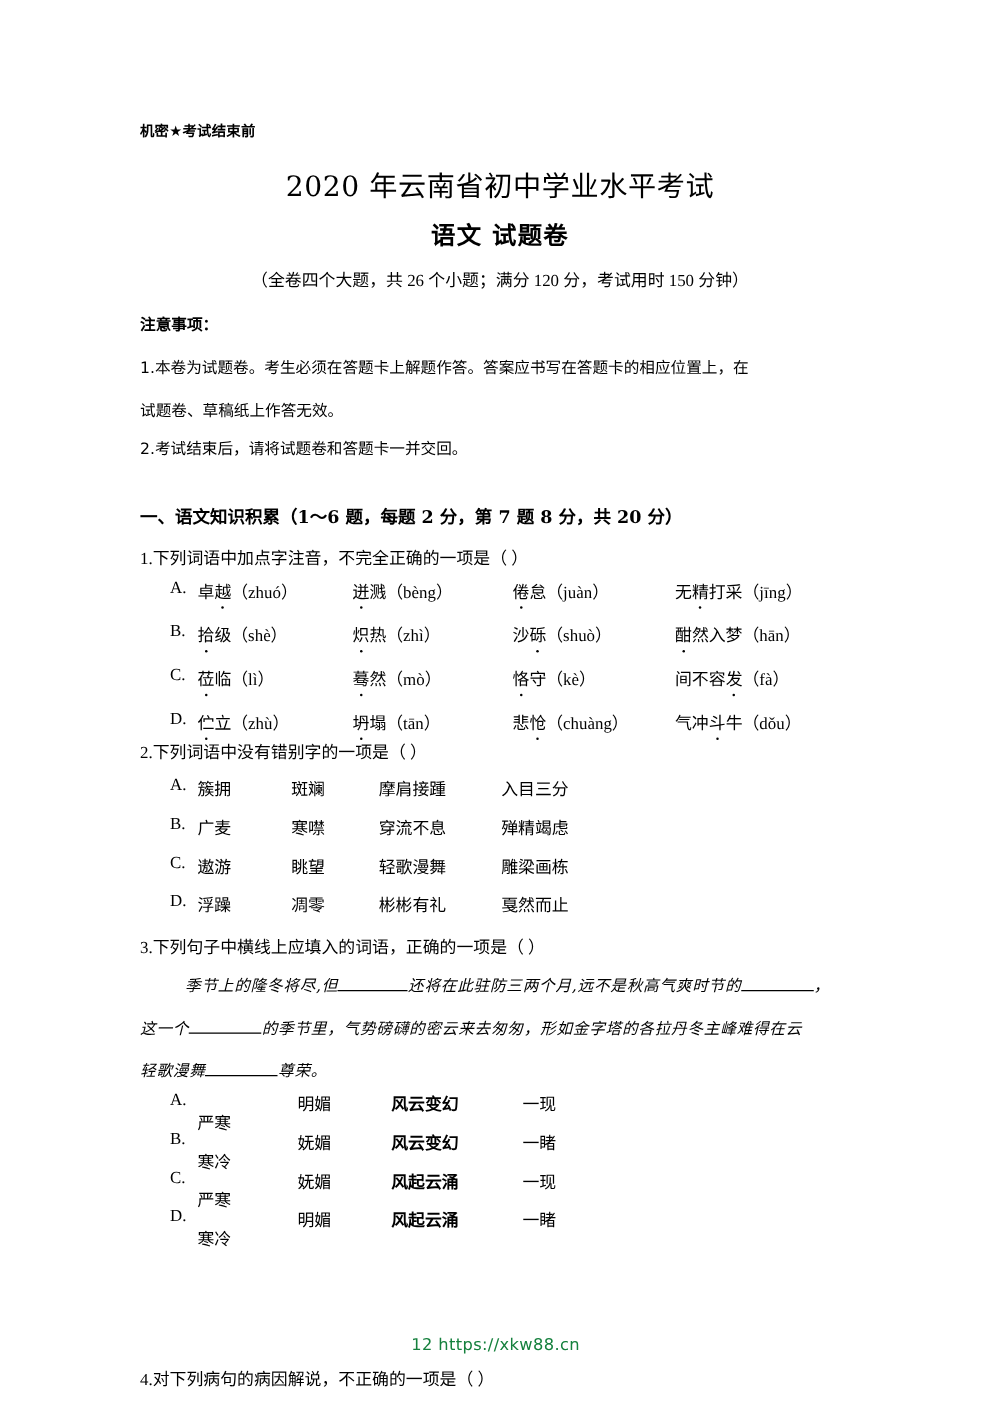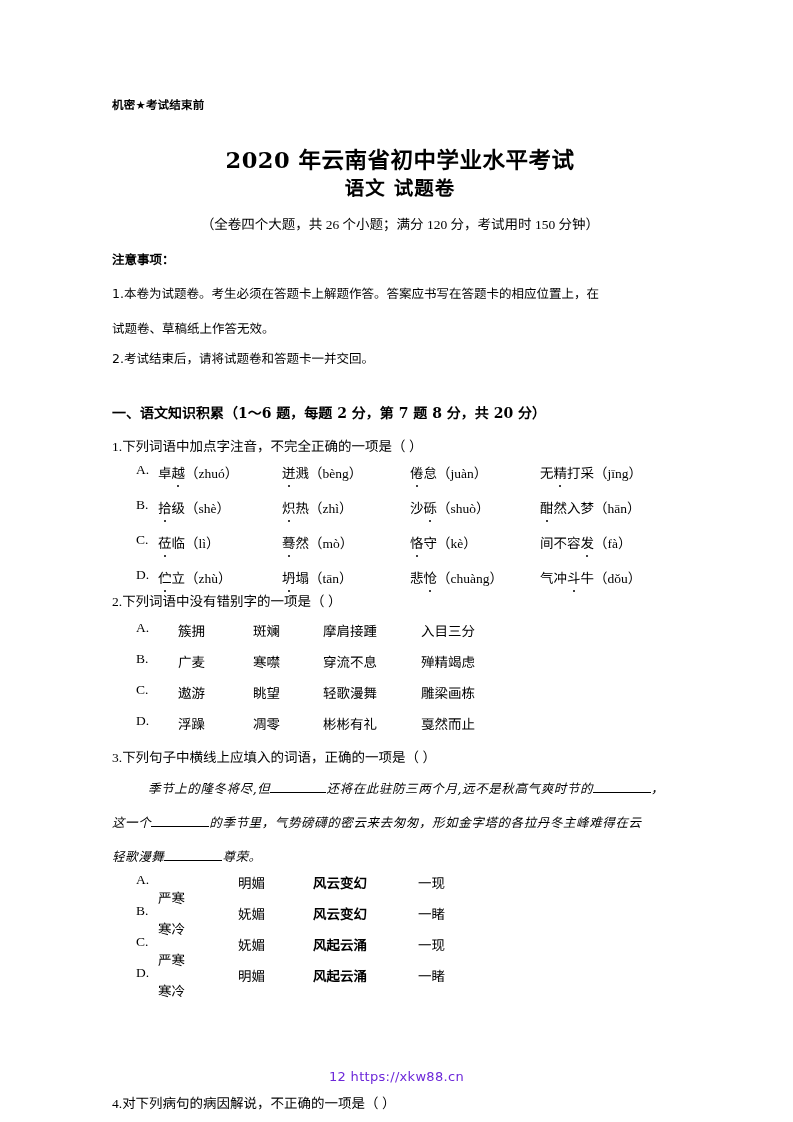--- a/index.html
+++ b/index.html
@@ -27,26 +27,26 @@
     font-size: 11.5px;
     font-weight: 700;
     letter-spacing: 0.2px;
     white-space: nowrap;
   }
 
   
   .doc-title {
     position: absolute;
     left: 112px;
-    top: 142px;
+    top: 131px;
     width: 576px;
     text-align: center;
     font-family: "DejaVu Serif", "Liberation Serif", serif;
     font-size: 22.5px;
-    font-weight: 700;
+    font-weight: 400;
     letter-spacing: 0.5px;
     white-space: nowrap;
   }
   .doc-subtitle {
     position: absolute;
     left: 112px;
     top: 172px;
     width: 576px;
     text-align: center;
     font-family: "DejaVu Serif", "Liberation Serif", serif;
@@ -142,21 +142,21 @@
     border-radius: 50%;
   }
 
   
   .q1r .c1 { width: 124px; }
   .q1r .c2 { width: 128px; }
   .q1r .c3 { width: 130px; }
   .q1r .c4 { width: 160px; }
 
   
-  .q2r .c1 { width: 75px; margin-left: 20px; }
+  .q2r .c1 { width: 75px; }
   .q2r .c2 { width: 70px; }
   .q2r .c3 { width: 98px; }
   .q2r .c4 { width: 90px; }
 
   
   .q3r .c1 { width: 80px; margin-top: 15px; }
   .q3r .c2 { width: 75px; }
   .q3r .c3 { width: 105px; font-weight: bold; }
   .q3r .c4 { width: 80px; }
 
@@ -185,21 +185,21 @@
 
   
   .footer {
     position: absolute;
     left: 0;
     top: 1069px;
     width: 793px;
     text-align: center;
     font-family: "DejaVu Sans", "Liberation Sans", sans-serif;
     font-size: 13px;
-    color: #6d28d9;
+    color: #15803d;
     letter-spacing: 0.3px;
   }
 </style>
 </head>
 <body>
 
 <div class="page">
 
   <div class="confidential">机密★考试结束前</div>
 

